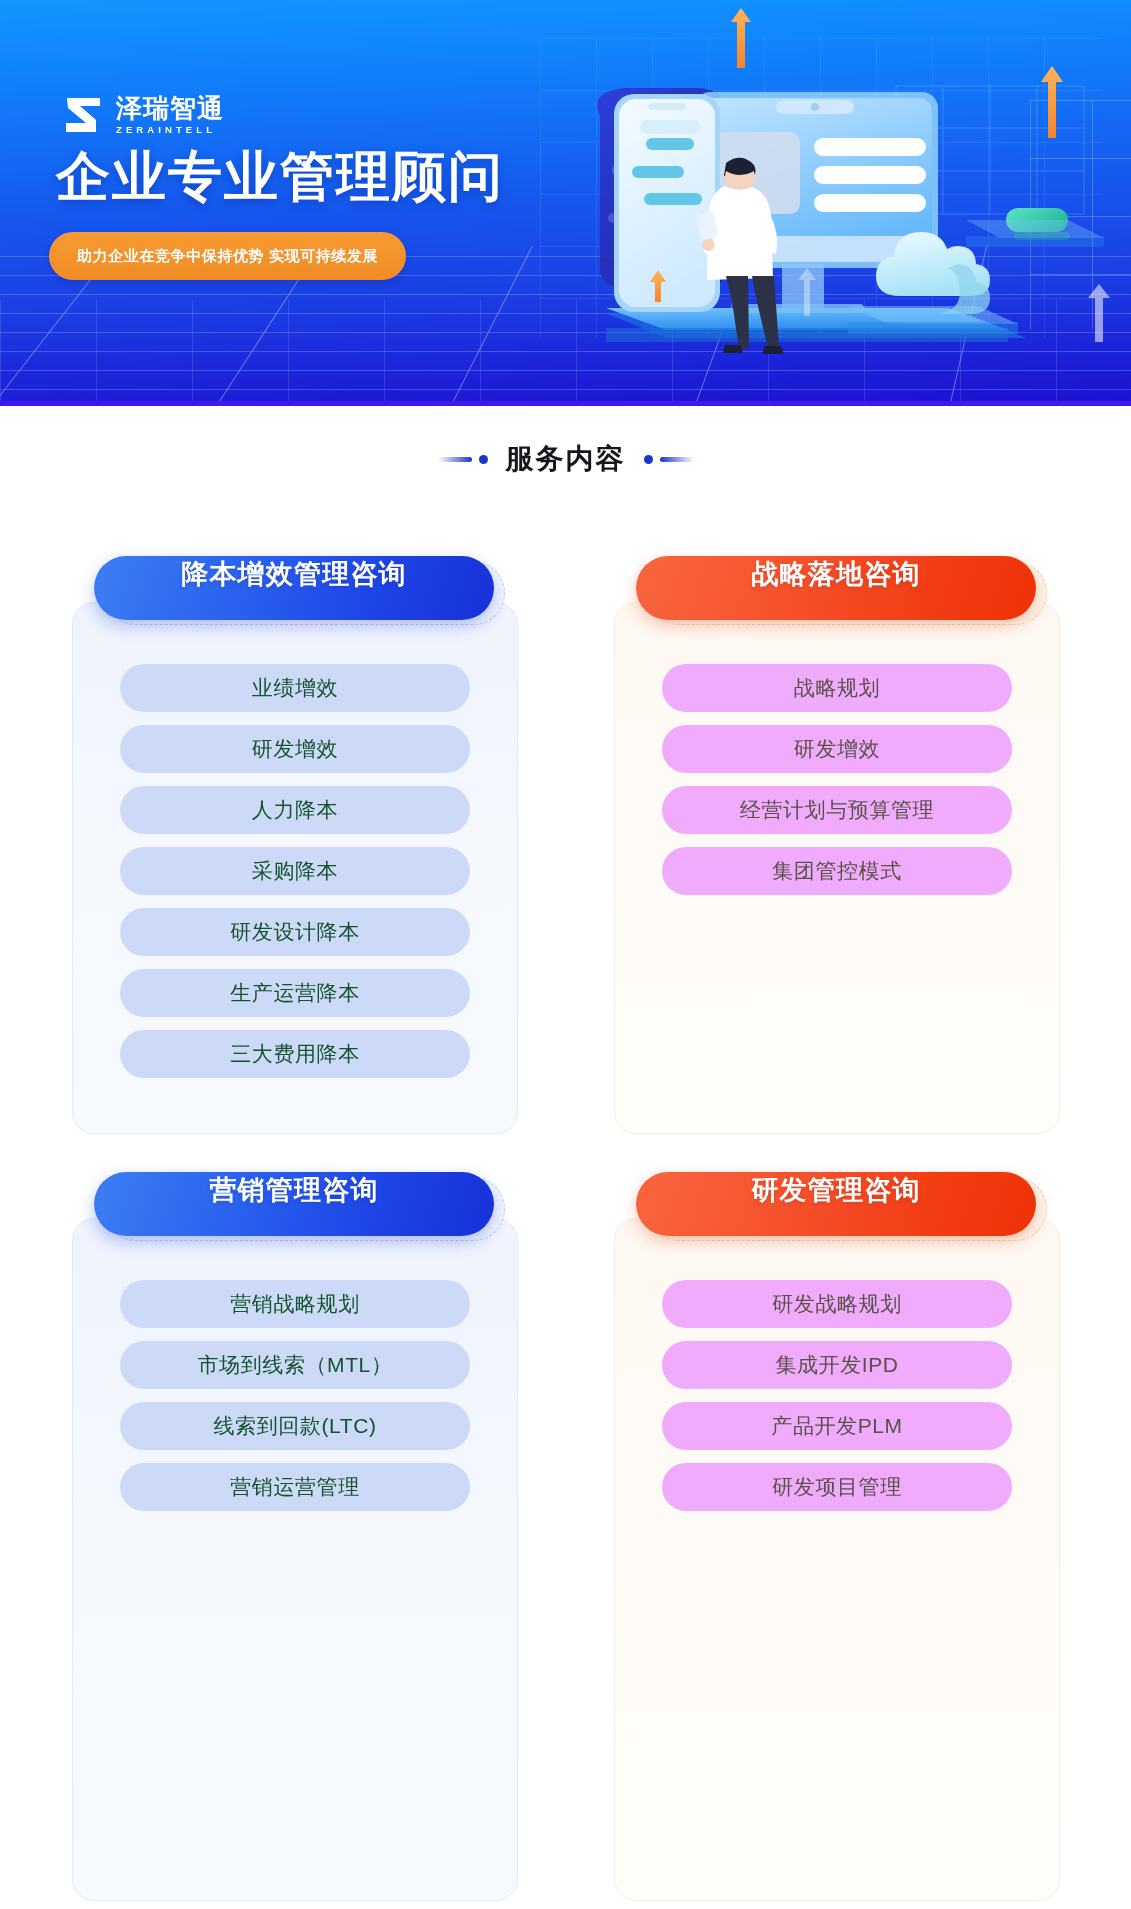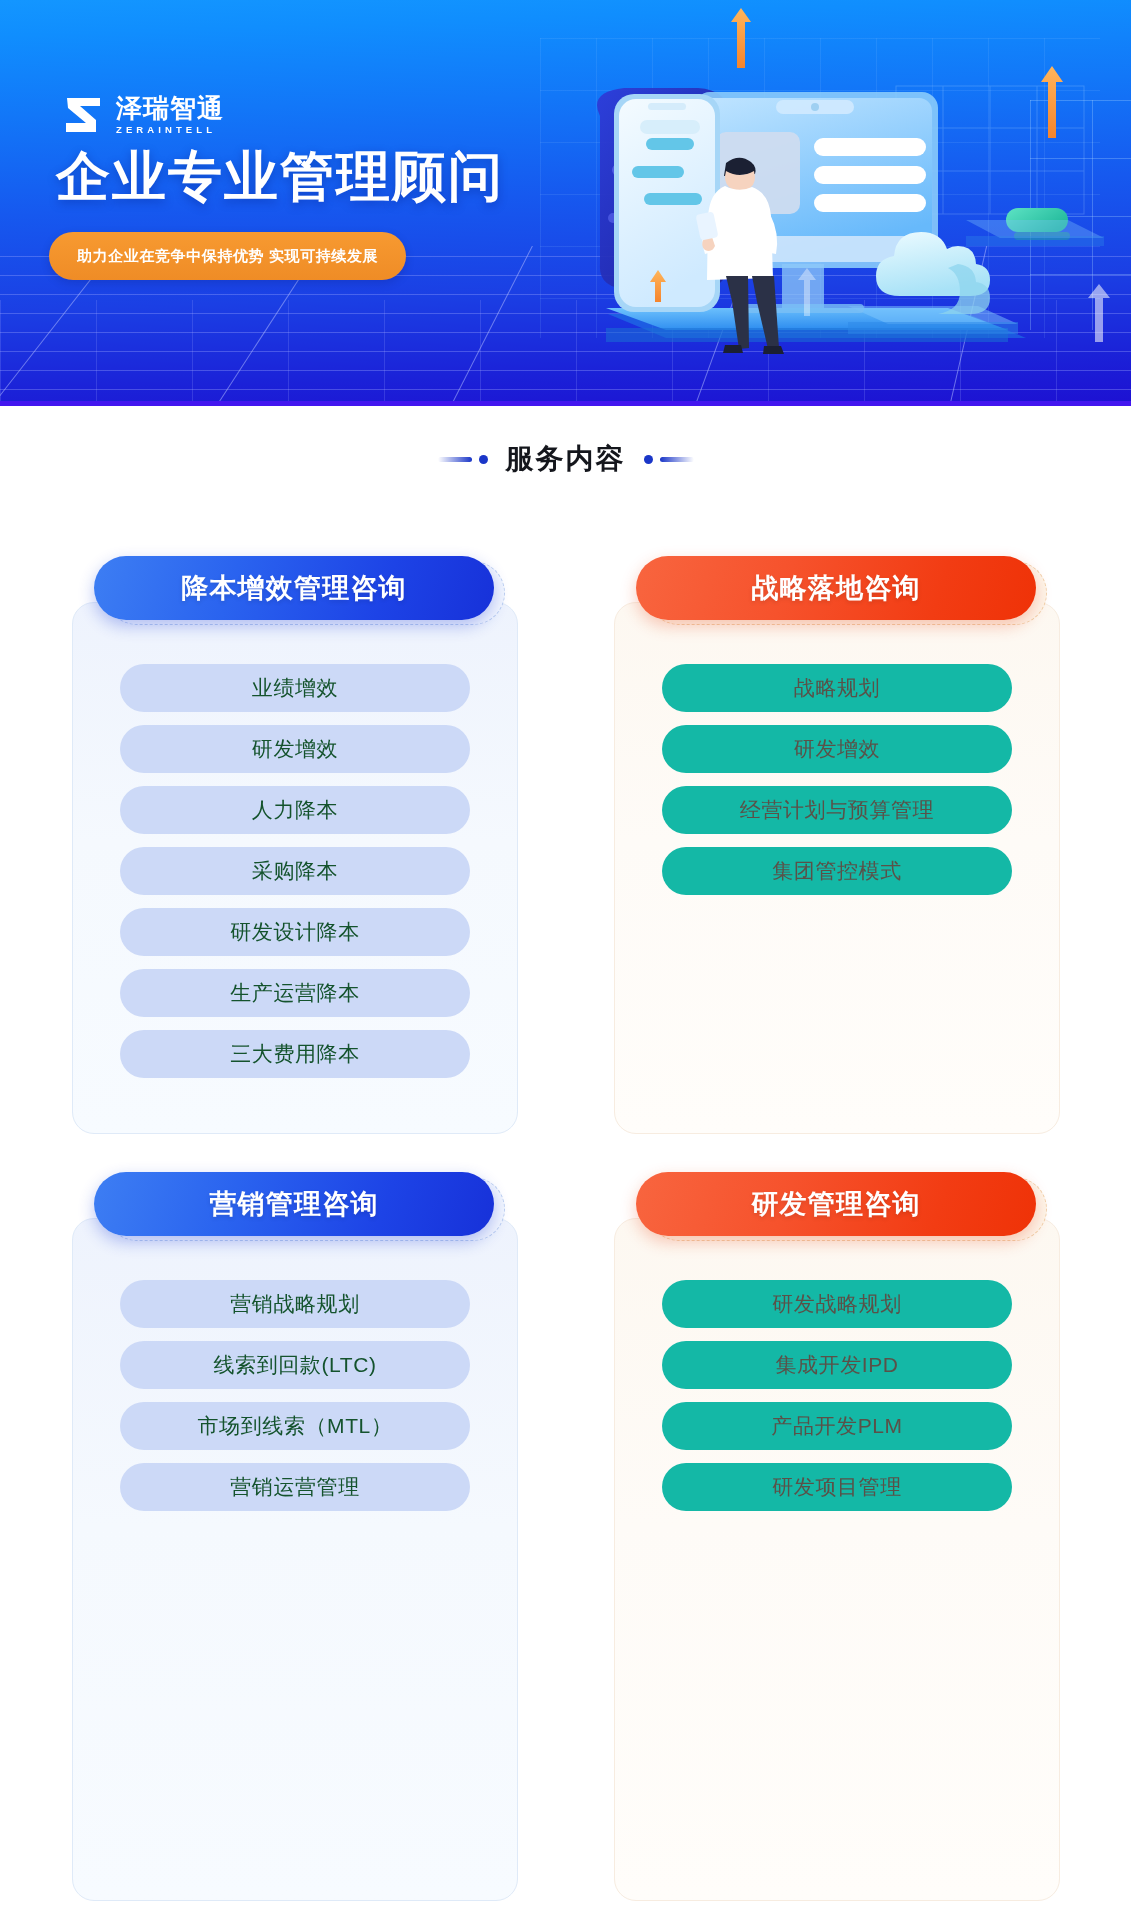--- a/index.html
+++ b/index.html
@@ -165,21 +165,21 @@
   .card.orange .card-ghost{
     border-color:#f0cfa8;
     background:#fdf5ea;
   }
 
   
   .card-head{
     position:absolute; left:56px; top:0;
     width:400px; height:64px;
     border-radius:34px;
-    display:flex; align-items:center; justify-content:center;
+    display:flex; justify-content:center;
   }
   .card.blue .card-head{
     background:linear-gradient(108deg,#3d7ef3 0%,#2a63ef 35%,#1d43e6 72%,#1731d9 100%);
     box-shadow:0 6px 16px rgba(25,60,215,.30);
   }
   .card.orange .card-head{
     background:linear-gradient(108deg,#f8653f 0%,#f6522c 38%,#f23c13 75%,#ef3207 100%);
     box-shadow:0 6px 16px rgba(235,70,20,.28);
   }
   .card-head span{
@@ -192,21 +192,21 @@
   .card-items{
     position:absolute; left:82px; top:108px; right:82px;
     display:flex; flex-direction:column; gap:13px;
   }
   .item{
     height:48px;
     border-radius:26px;
     display:flex; align-items:center; justify-content:center;
   }
   .card.blue .item{ background:#ccd9f7; }
-  .card.orange .item{ background:#14b8a6; }
+  .card.orange .item{ background:#f0abfc; }
   .item span{
     font-size:21px; color:#14532d; letter-spacing:.6px; white-space:nowrap;
   }
   .card.orange .item span{ color:#5a5148; }
 </style>
 </head>
 <body>
 
 <div id="page">
 
@@ -426,24 +426,24 @@
       <div class="card-body"></div>
       <div class="card-ghost"></div>
       <div class="card-head">
         <span>营销管理咨询</span>
       </div>
       <div class="card-items">
         <div class="item">
             <span>营销战略规划</span>
           </div>
         <div class="item">
+            <span>市场到线索（MTL）</span>
+          </div>
+        <div class="item">
             <span>线索到回款(LTC)</span>
-          </div>
-        <div class="item">
-            <span>市场到线索（MTL）</span>
           </div>
         <div class="item">
             <span>营销运营管理</span>
           </div>
       </div>
     </div>
 
     <div class="card orange short">
       <div class="card-body"></div>
       <div class="card-ghost"></div>

